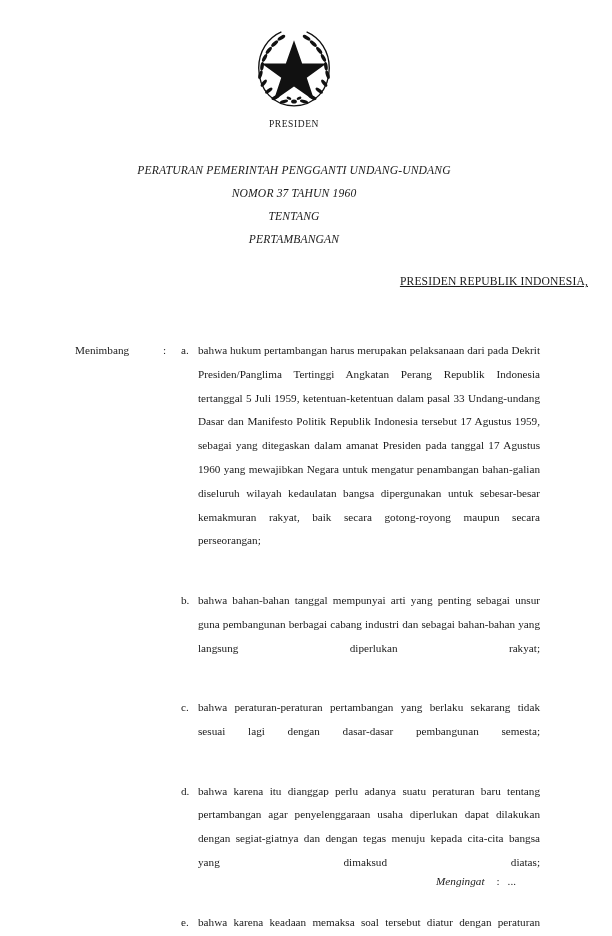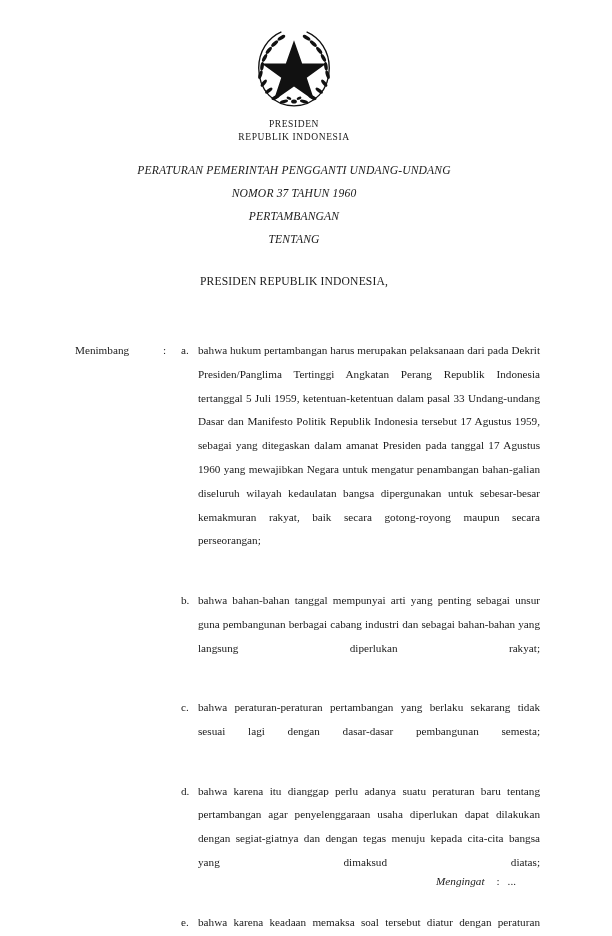--- a/index.html
+++ b/index.html
@@ -56,24 +56,25 @@
     letter-spacing: 0.15px;
     white-space: nowrap;
   }
 
   
   .subheading {
     position: absolute;
     top: 273px;
     left: 0;
     right: 0;
-    text-align: center;
+    text-align: right;
     font-size: 11.6px;
     line-height: 18px;
     letter-spacing: 0.15px;
+    text-decoration: underline;
   }
 
   
   .considering {
     position: absolute;
     top: 339px;
     left: 75px;
     width: 465px;
   }
   .considering-row {
@@ -180,29 +181,28 @@
           <ellipse cx="50" cy="90" rx="3.4" ry="2.4"></ellipse>
           <ellipse cx="44" cy="86" rx="3.0" ry="1.6" transform="rotate(24 44 86)"></ellipse>
           <ellipse cx="56" cy="86" rx="3.0" ry="1.6" transform="rotate(-24 56 86)"></ellipse>
 
           <polygon points="50,17 59.7,44.5 88.6,44.5 65.2,61.5 74.3,89 50,72 25.7,89 34.8,61.5 11.4,44.5 40.3,44.5"></polygon>
         </g>
       </svg>
     </span>
     <div class="emblem-caption">
       <div>PRESIDEN</div>
-      <div>REPUBLIK INDONESIA</div>
     </div>
   </div>
 
   <div class="title-block">
     <div class="title-line">PERATURAN PEMERINTAH PENGGANTI UNDANG-UNDANG</div>
     <div class="title-line">NOMOR 37 TAHUN 1960</div>
+    <div class="title-line">TENTANG</div>
     <div class="title-line">PERTAMBANGAN</div>
-    <div class="title-line">TENTANG</div>
   </div>
 
   <div class="subheading">PRESIDEN REPUBLIK INDONESIA,</div>
 
   <div class="considering">
     <div class="considering-row">
       <div class="label-col">Menimbang</div>
       <div class="colon-col">:</div>
       <div class="items-col">
 

